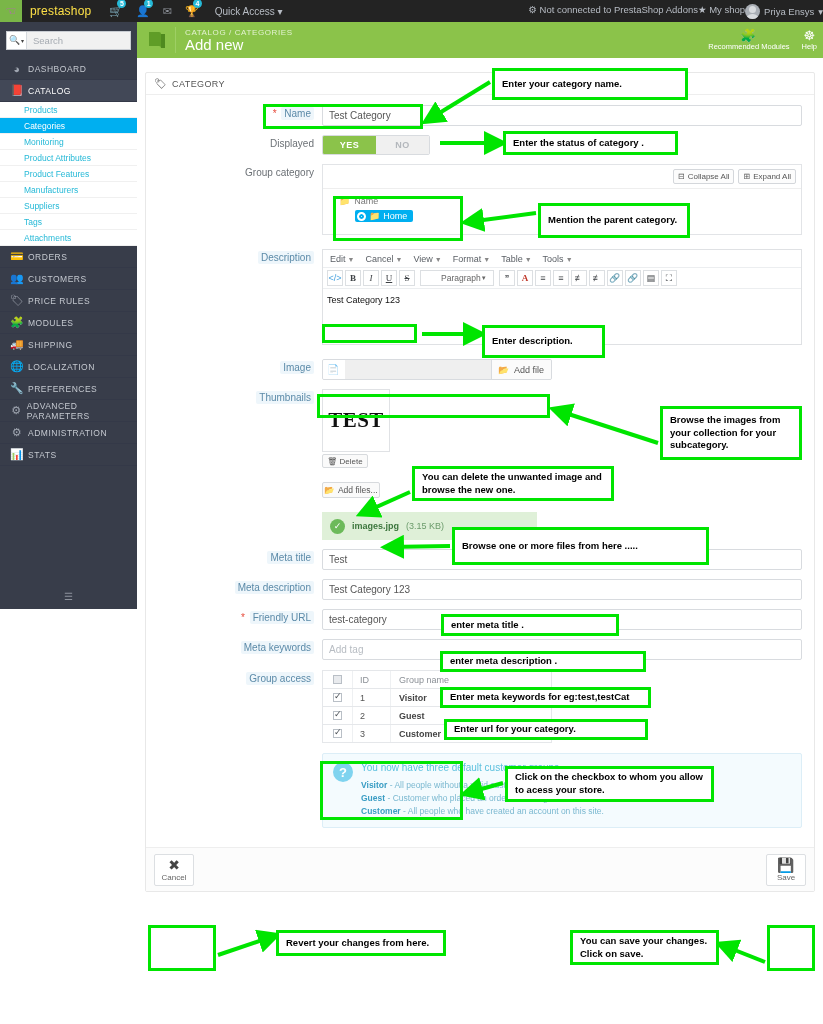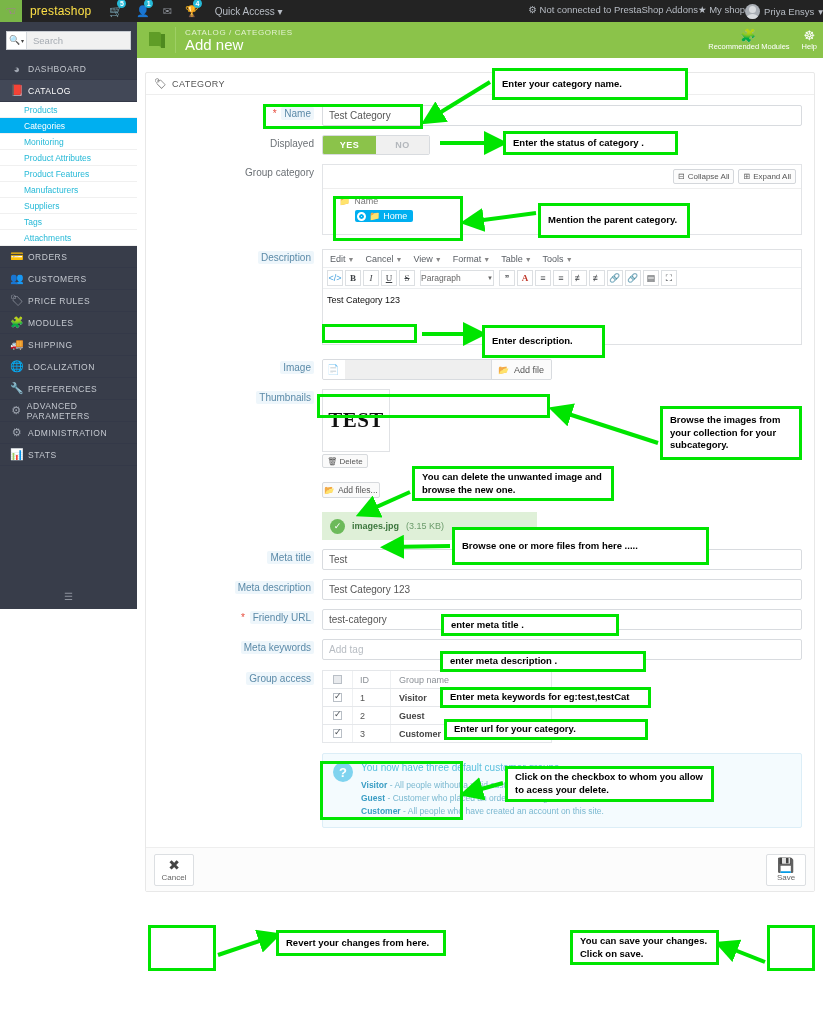--- a/index.html
+++ b/index.html
@@ -124,21 +124,21 @@
   .radio-dot { width:9px; height:9px; border-radius:50%; background:#ffffff; border:2px solid #ffffff; position:relative; box-shadow:inset 0 0 0 2px #00aff0; }
 
   
   .editor { width:480px; border:1px solid #dfe1e4; background:#fff; }
   .ed-menu { height:18px; display:flex; align-items:center; gap:11px; padding-left:7px; border-bottom:1px solid #eceef0; }
   .ed-menu span { font-size:9px; color:#5b6066; cursor:pointer; }
   .ed-menu i { font-style:normal; font-size:7px; color:#888; margin-left:2px; }
   .ed-tools { height:21px; display:flex; align-items:center; gap:2px; padding-left:4px; border-bottom:1px solid #eceef0; }
   .tb-b { width:16px; height:16px; display:flex; align-items:center; justify-content:center; font-size:9px; color:#3d4145; border:1px solid transparent; cursor:pointer; }
   .tb-b.boxed { border:1px solid #dcdfe2; background:#fff; }
-  .tb-sel { width:74px; height:16px; border:1px solid #dcdfe2; display:flex; align-items:center; justify-content:space-between; padding:0 0; font-size:8.5px; color:#666; margin:0 3px; cursor:pointer; }
+  .tb-sel { width:74px; height:16px; border:1px solid #dcdfe2; display:flex; align-items:center; justify-content:space-between; padding:0 20px; font-size:8.5px; color:#666; margin:0 3px; cursor:pointer; }
   .ed-body { height:55px; padding:6px 4px; font-size:9px; color:#111; }
 
   
   .fileinput { width:230px; height:21px; border:1px solid #d8dbdf; display:flex; align-items:center; background:#efefef; border-radius:2px; overflow:hidden; }
   .fi-ico { width:22px; display:flex; align-items:center; justify-content:center; background:#ffffff; height:19px; color:#444; font-size:10px; }
   .fi-fill { flex:1; }
   .fi-btn { height:19px; background:#fbfbfb; border-left:1px solid #d8dbdf; display:flex; align-items:center; gap:4px; padding:0 7px; font-size:9px; color:#555; cursor:pointer; }
 
   .thumb { width:68px; height:63px; border:1px solid #e0e2e5; display:flex; align-items:center; justify-content:center; background:#fff; }
   .thumb-txt { font-family:"Liberation Serif", serif; font-weight:bold; font-size:21px; color:#111; letter-spacing:.5px; }
@@ -622,21 +622,21 @@
 <div class="anno" style="left:440px; top:651px; width:206px; height:21px;">
   <span>enter meta description  .</span>
 </div>
 <div class="anno" style="left:440px; top:687px; width:211px; height:21px;">
   <span>Enter meta keywords for eg:test,testCat</span>
 </div>
 <div class="anno" style="left:444px; top:719px; width:204px; height:21px;">
   <span>Enter url for your category.</span>
 </div>
 <div class="anno" style="left:505px; top:766px; width:209px; height:36px;">
-  <span>Click on the checkbox to whom you allow to acess your delete.</span>
+  <span>Click on the checkbox to whom you allow to acess your store.</span>
 </div>
 <div class="anno" style="left:276px; top:930px; width:170px; height:26px;">
   <span>Revert your changes from here.</span>
 </div>
 <div class="anno" style="left:570px; top:930px; width:149px; height:35px;">
   <span>You can save your changes. Click on save.</span>
 </div>
 
 <svg class="arrow" style="left:0; top:0; width:823px; height:1024px;" viewBox="0 0 823 1024">
   <defs>

